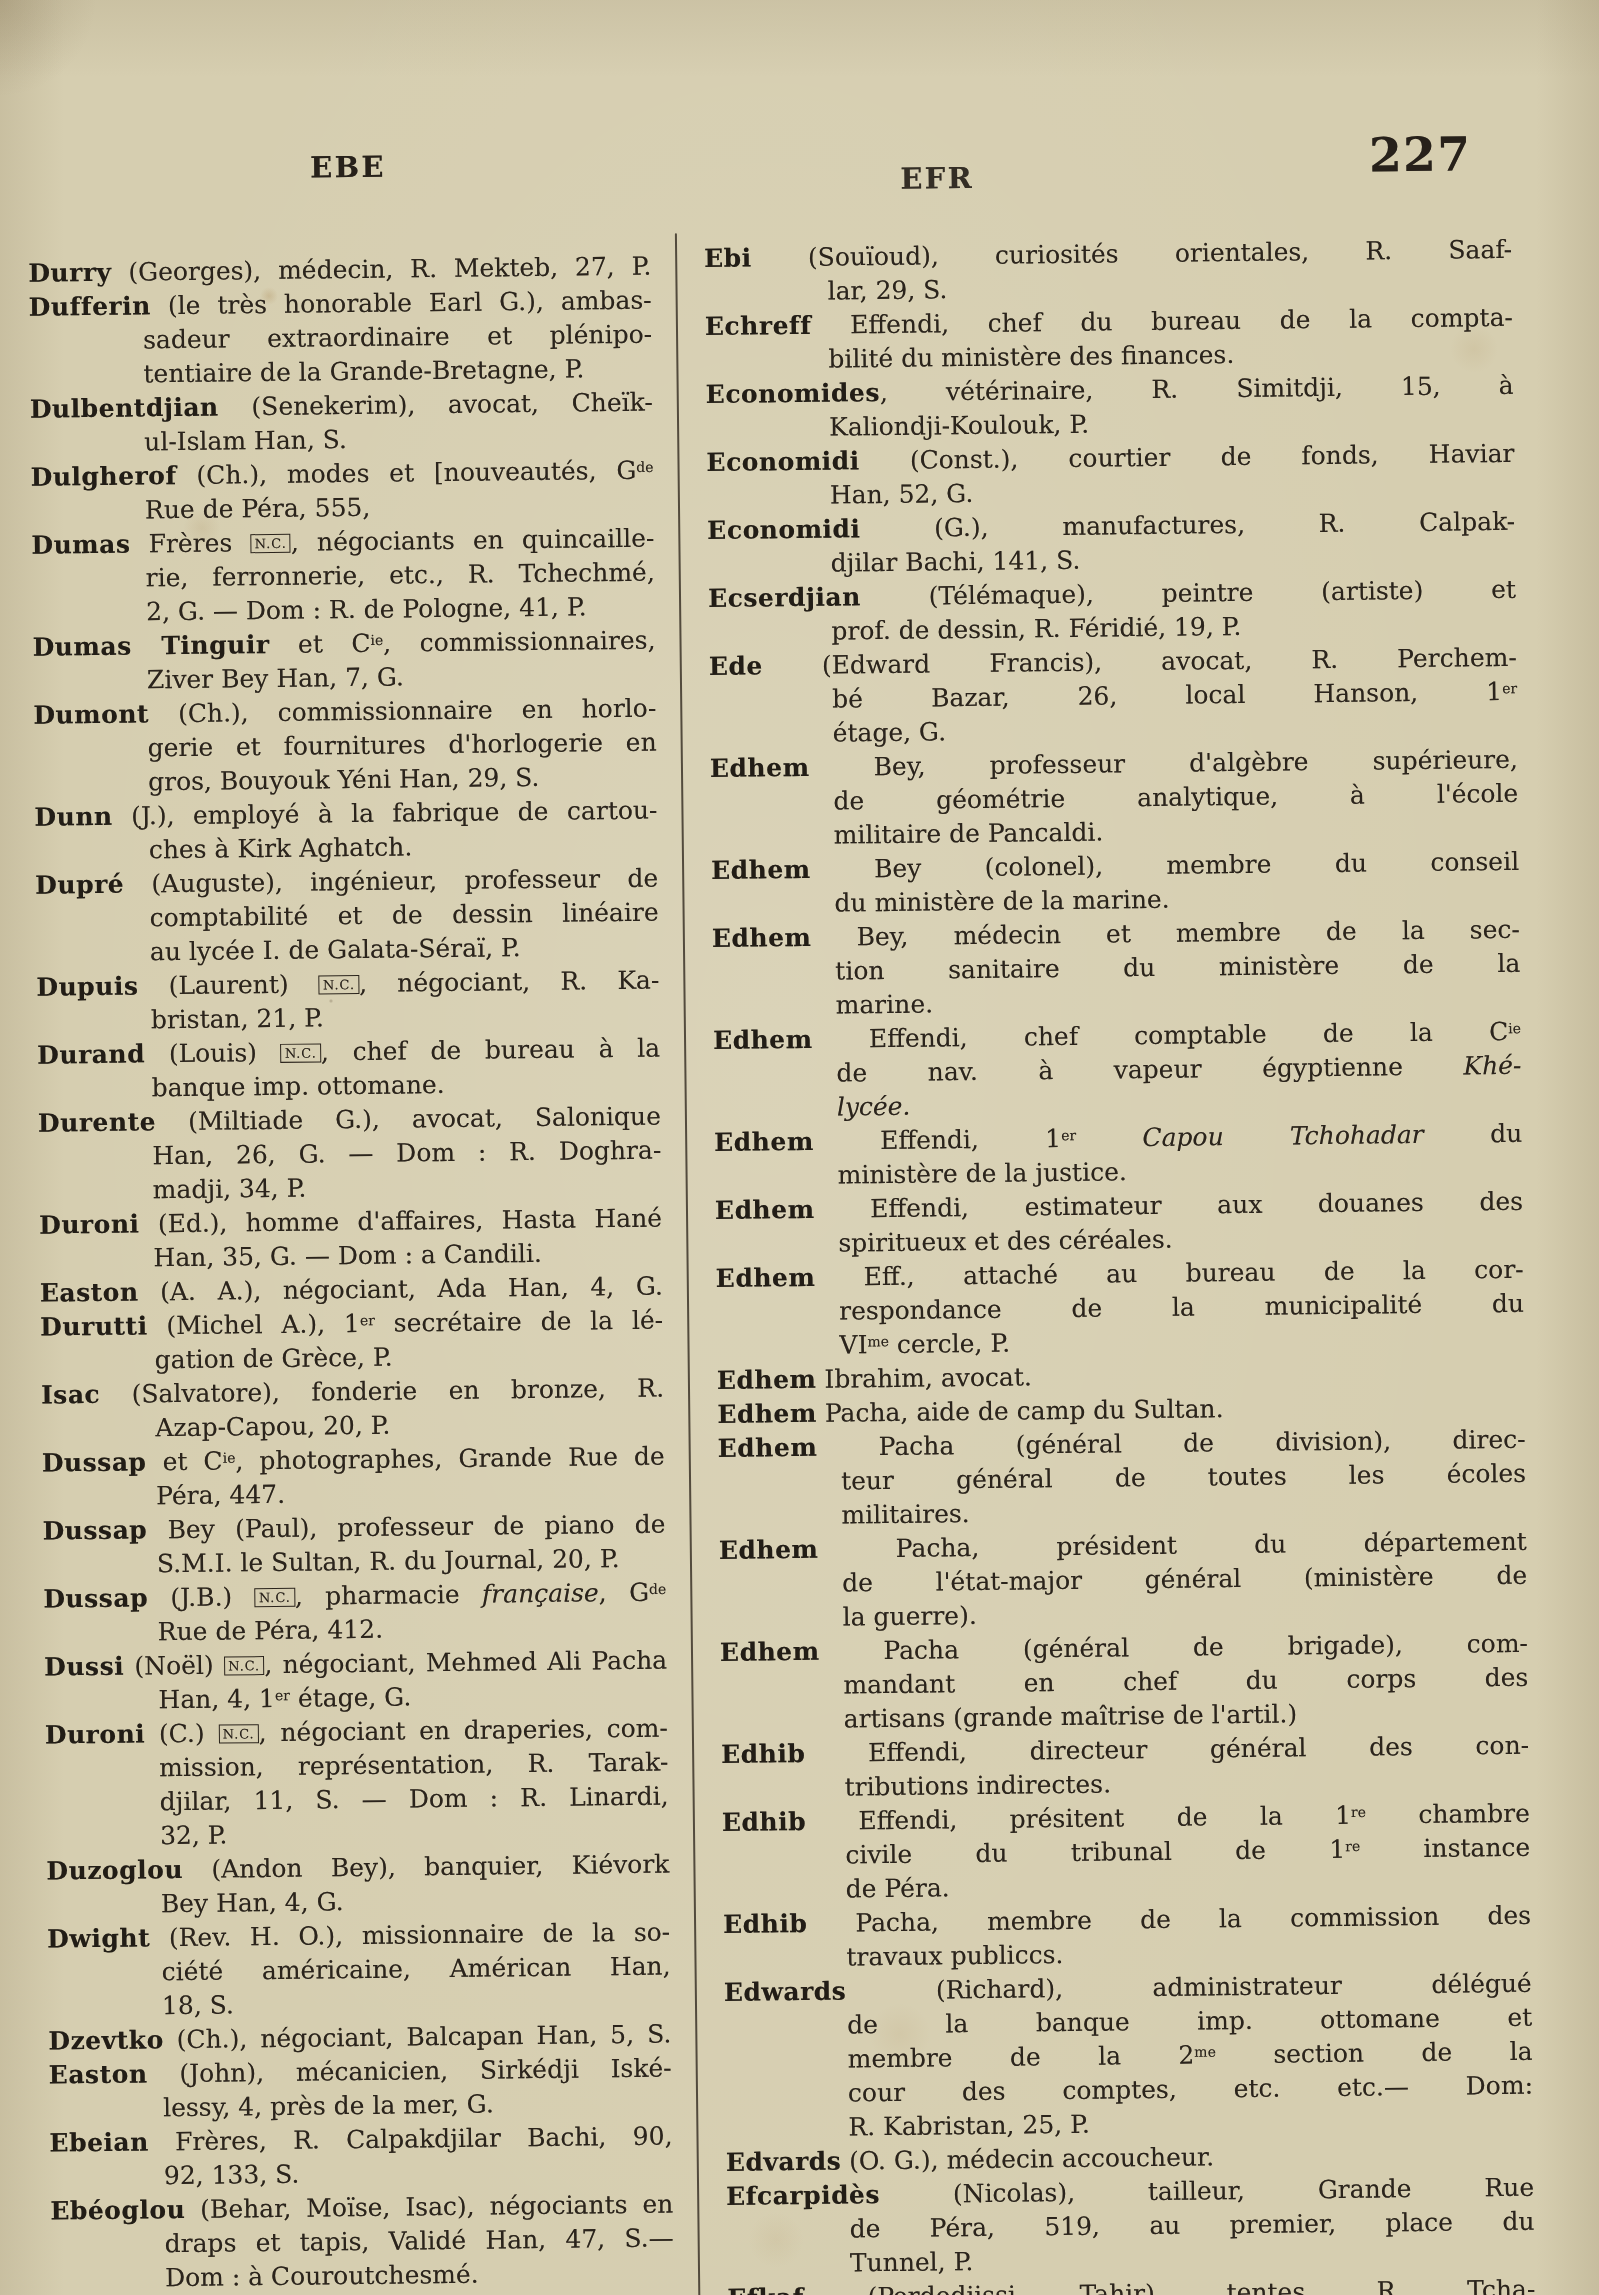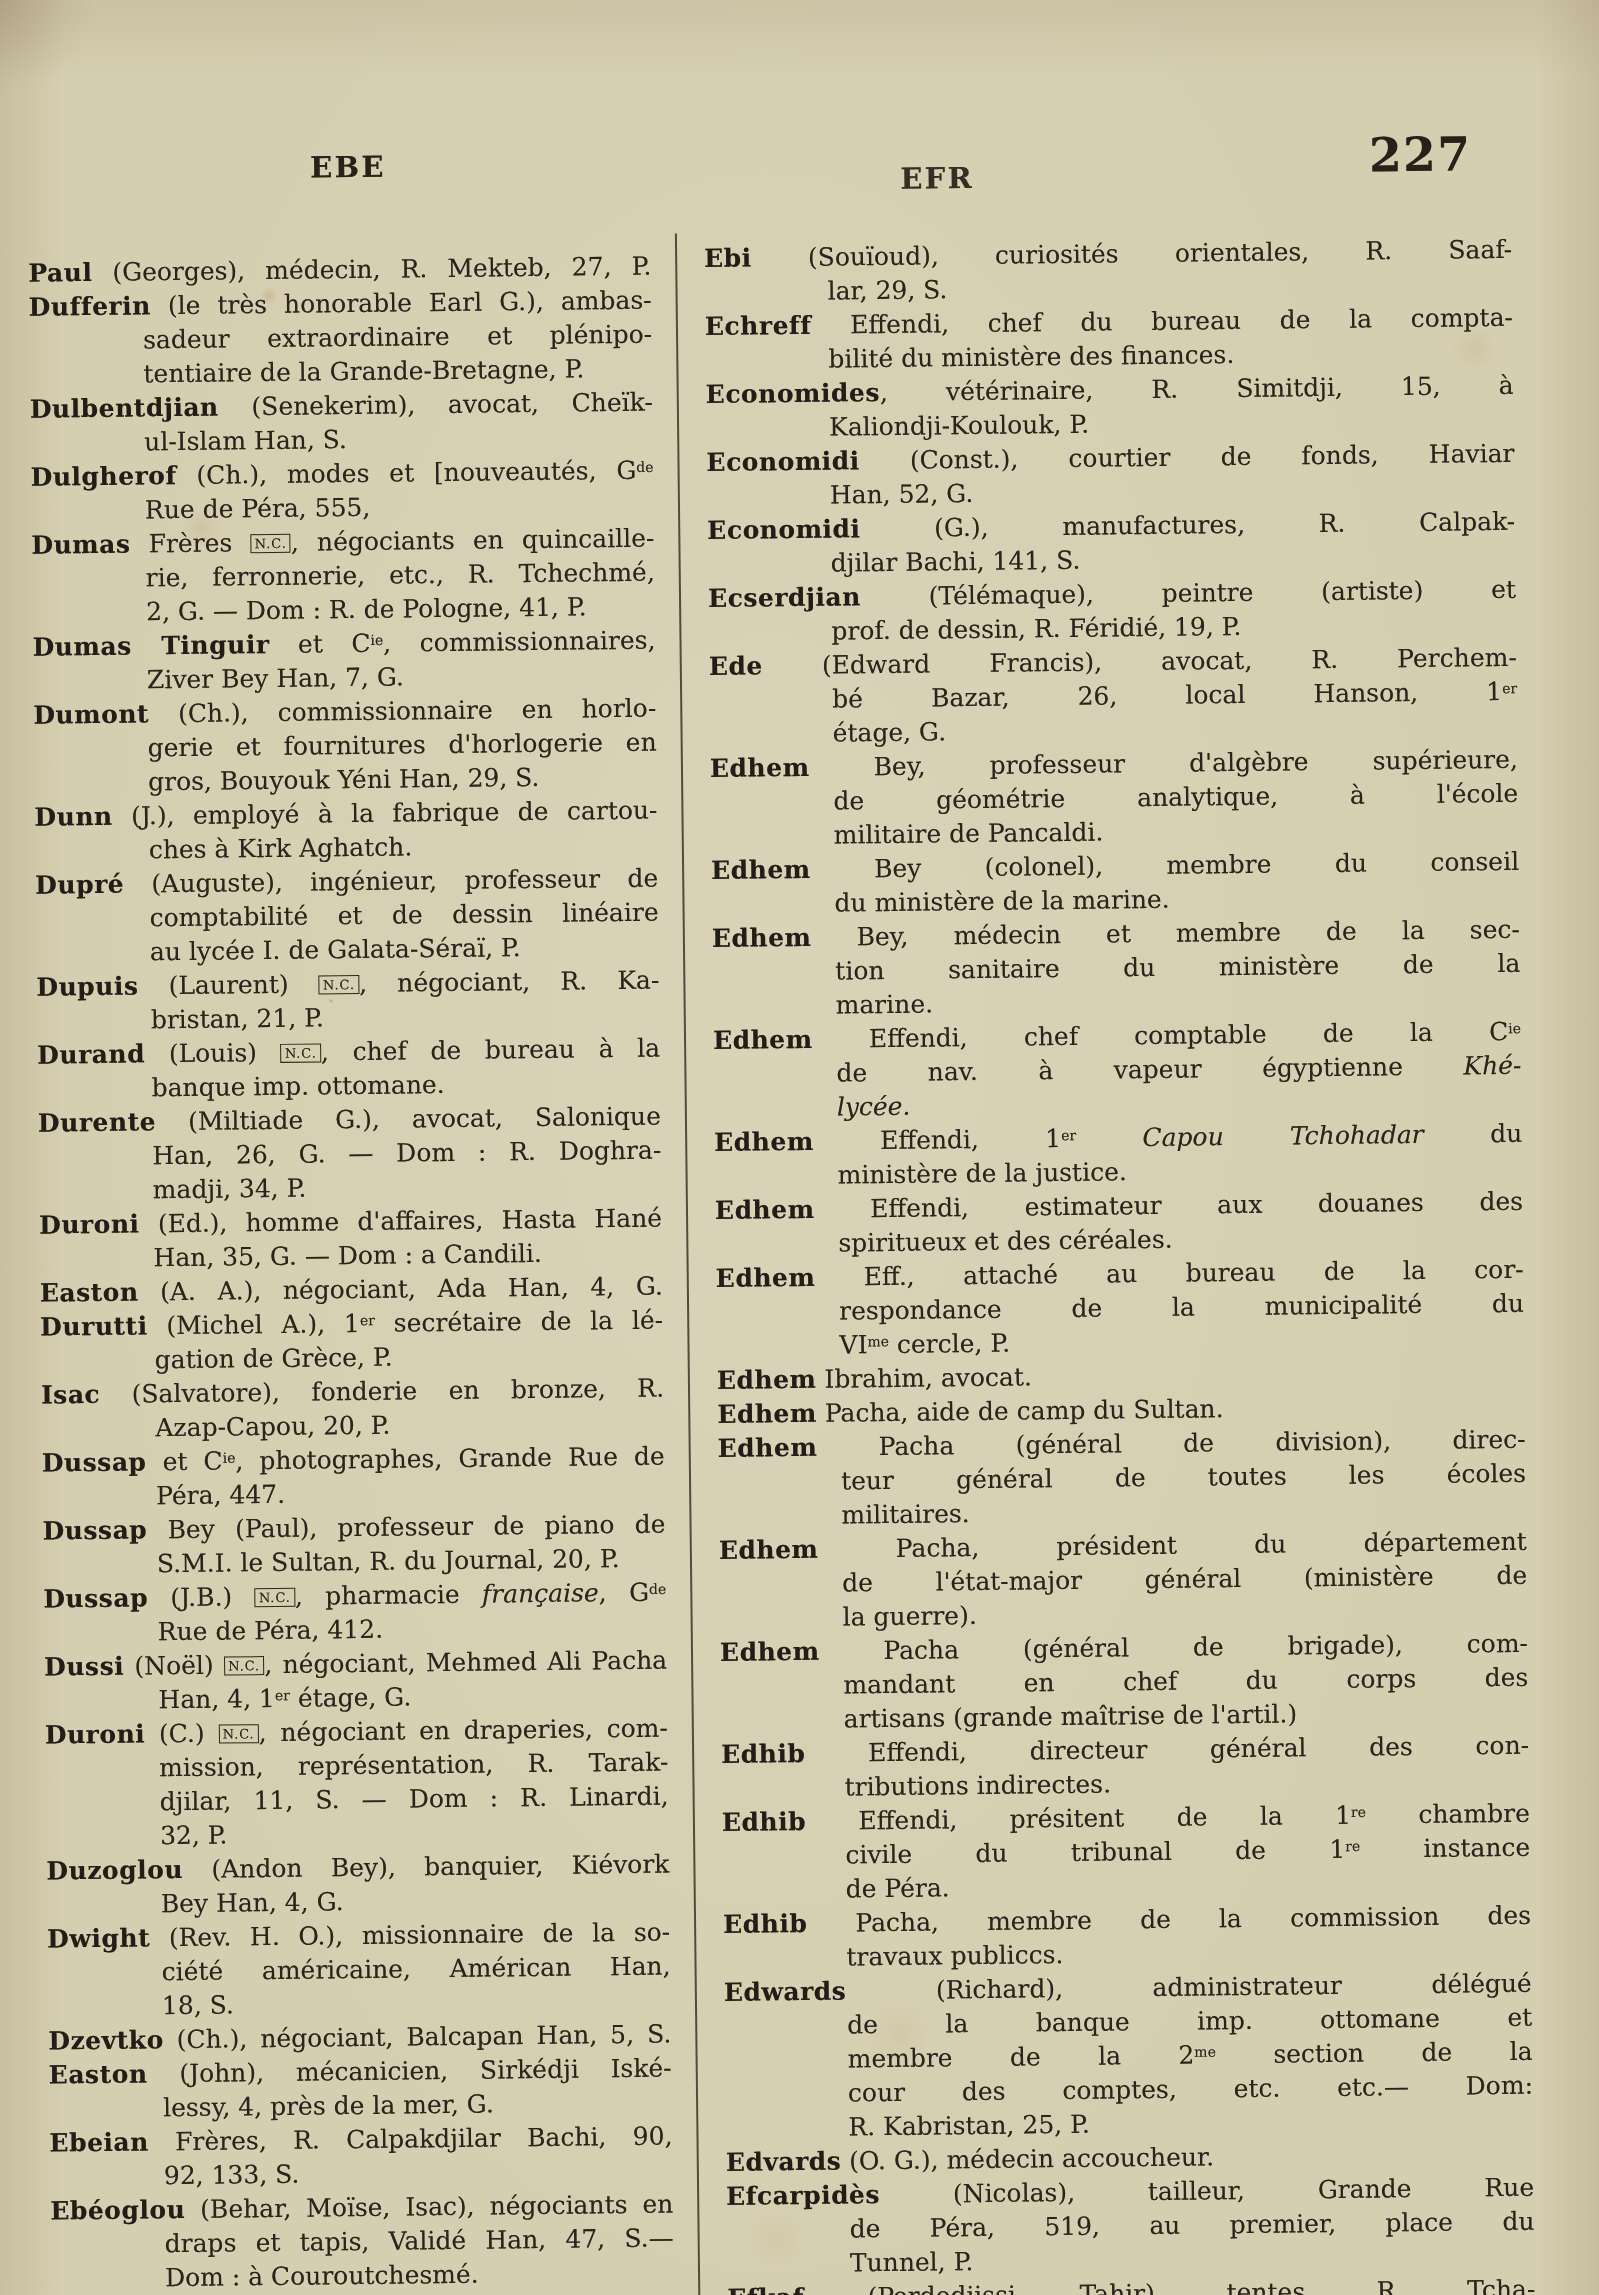--- a/index.html
+++ b/index.html
@@ -53,21 +53,21 @@
 
 <div id="page">
   <div id="stains"></div>
   <div id="scan">
     <div class="runhead" id="head-left">EBE</div>
     <div class="runhead" id="head-right">EFR</div>
     <div id="page-num">227</div>
     <div id="divider"></div>
     <div class="col" id="col-left">
         <div class="entry">
-          <div class="line"><span class="lead">Paul</span> (Georges), médecin, R. Mekteb, 27, P.</div>
+          <div class="line"><span class="lead">Durry</span> (Georges), médecin, R. Mekteb, 27, P.</div>
         </div>
         <div class="entry">
           <div class="line"><span class="lead">Dufferin</span> (le très honorable Earl G.), ambas-</div>
           <div class="line cont">sadeur extraordinaire et plénipo-</div>
           <div class="line cont endline">tentiaire de la Grande-Bretagne, P.</div>
         </div>
         <div class="entry">
           <div class="line"><span class="lead">Dulbentdjian</span> (Senekerim), avocat, Cheïk-</div>
           <div class="line cont endline">ul-Islam Han, S.</div>
         </div>

